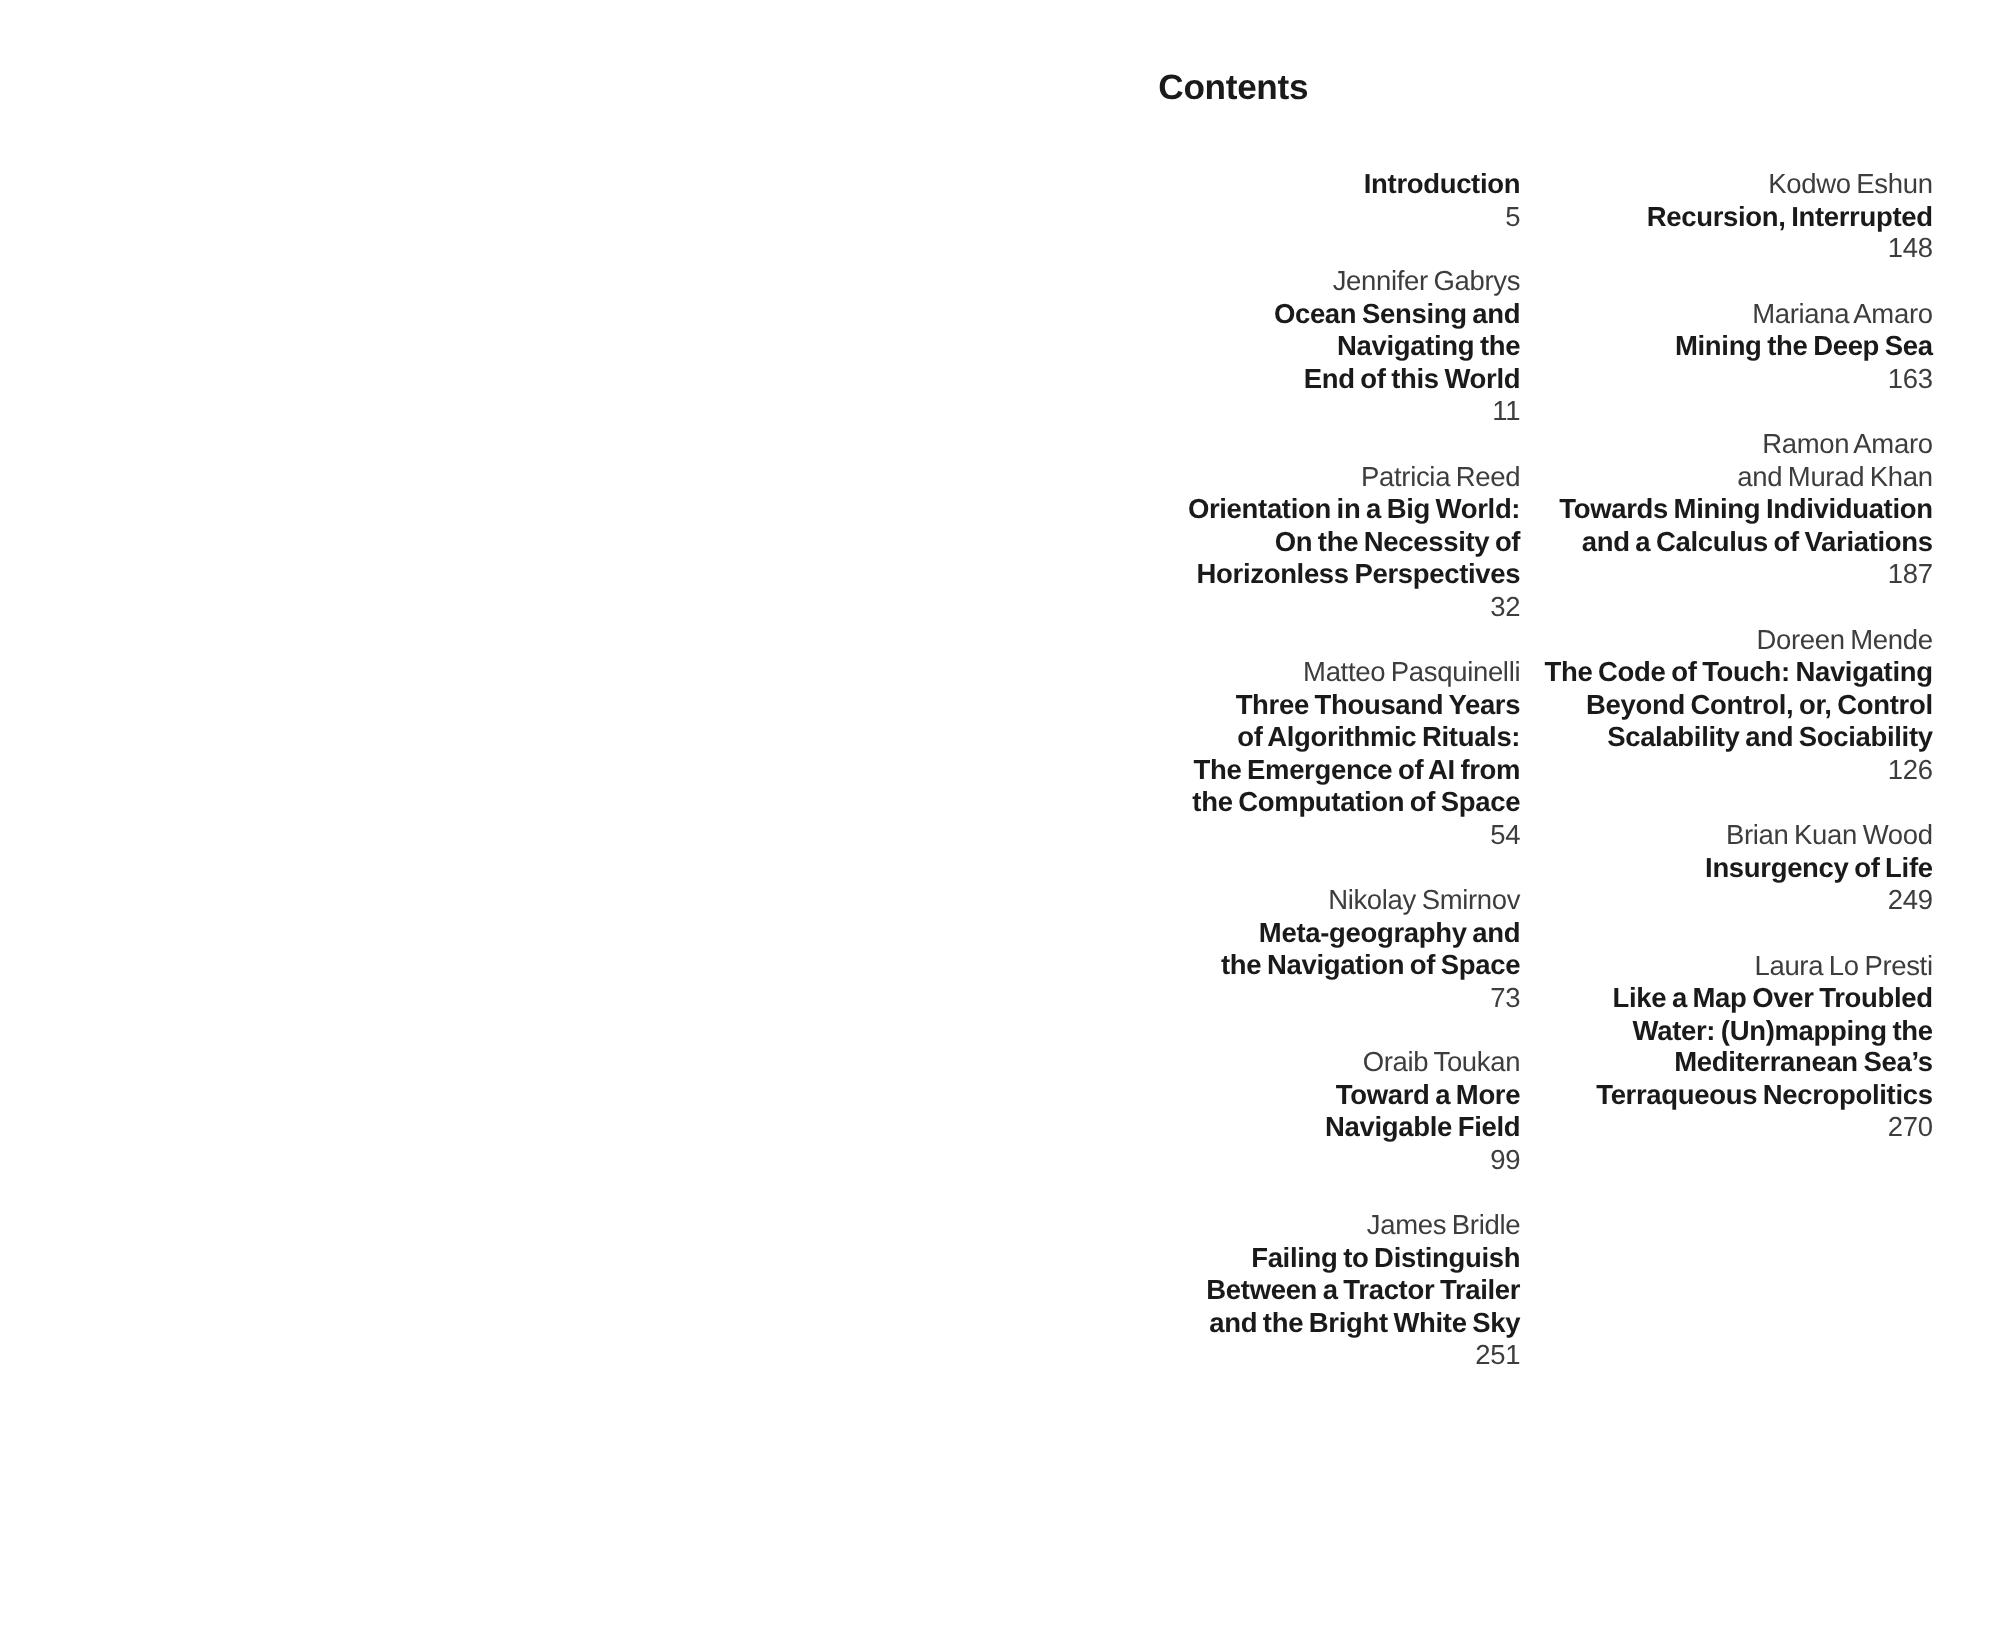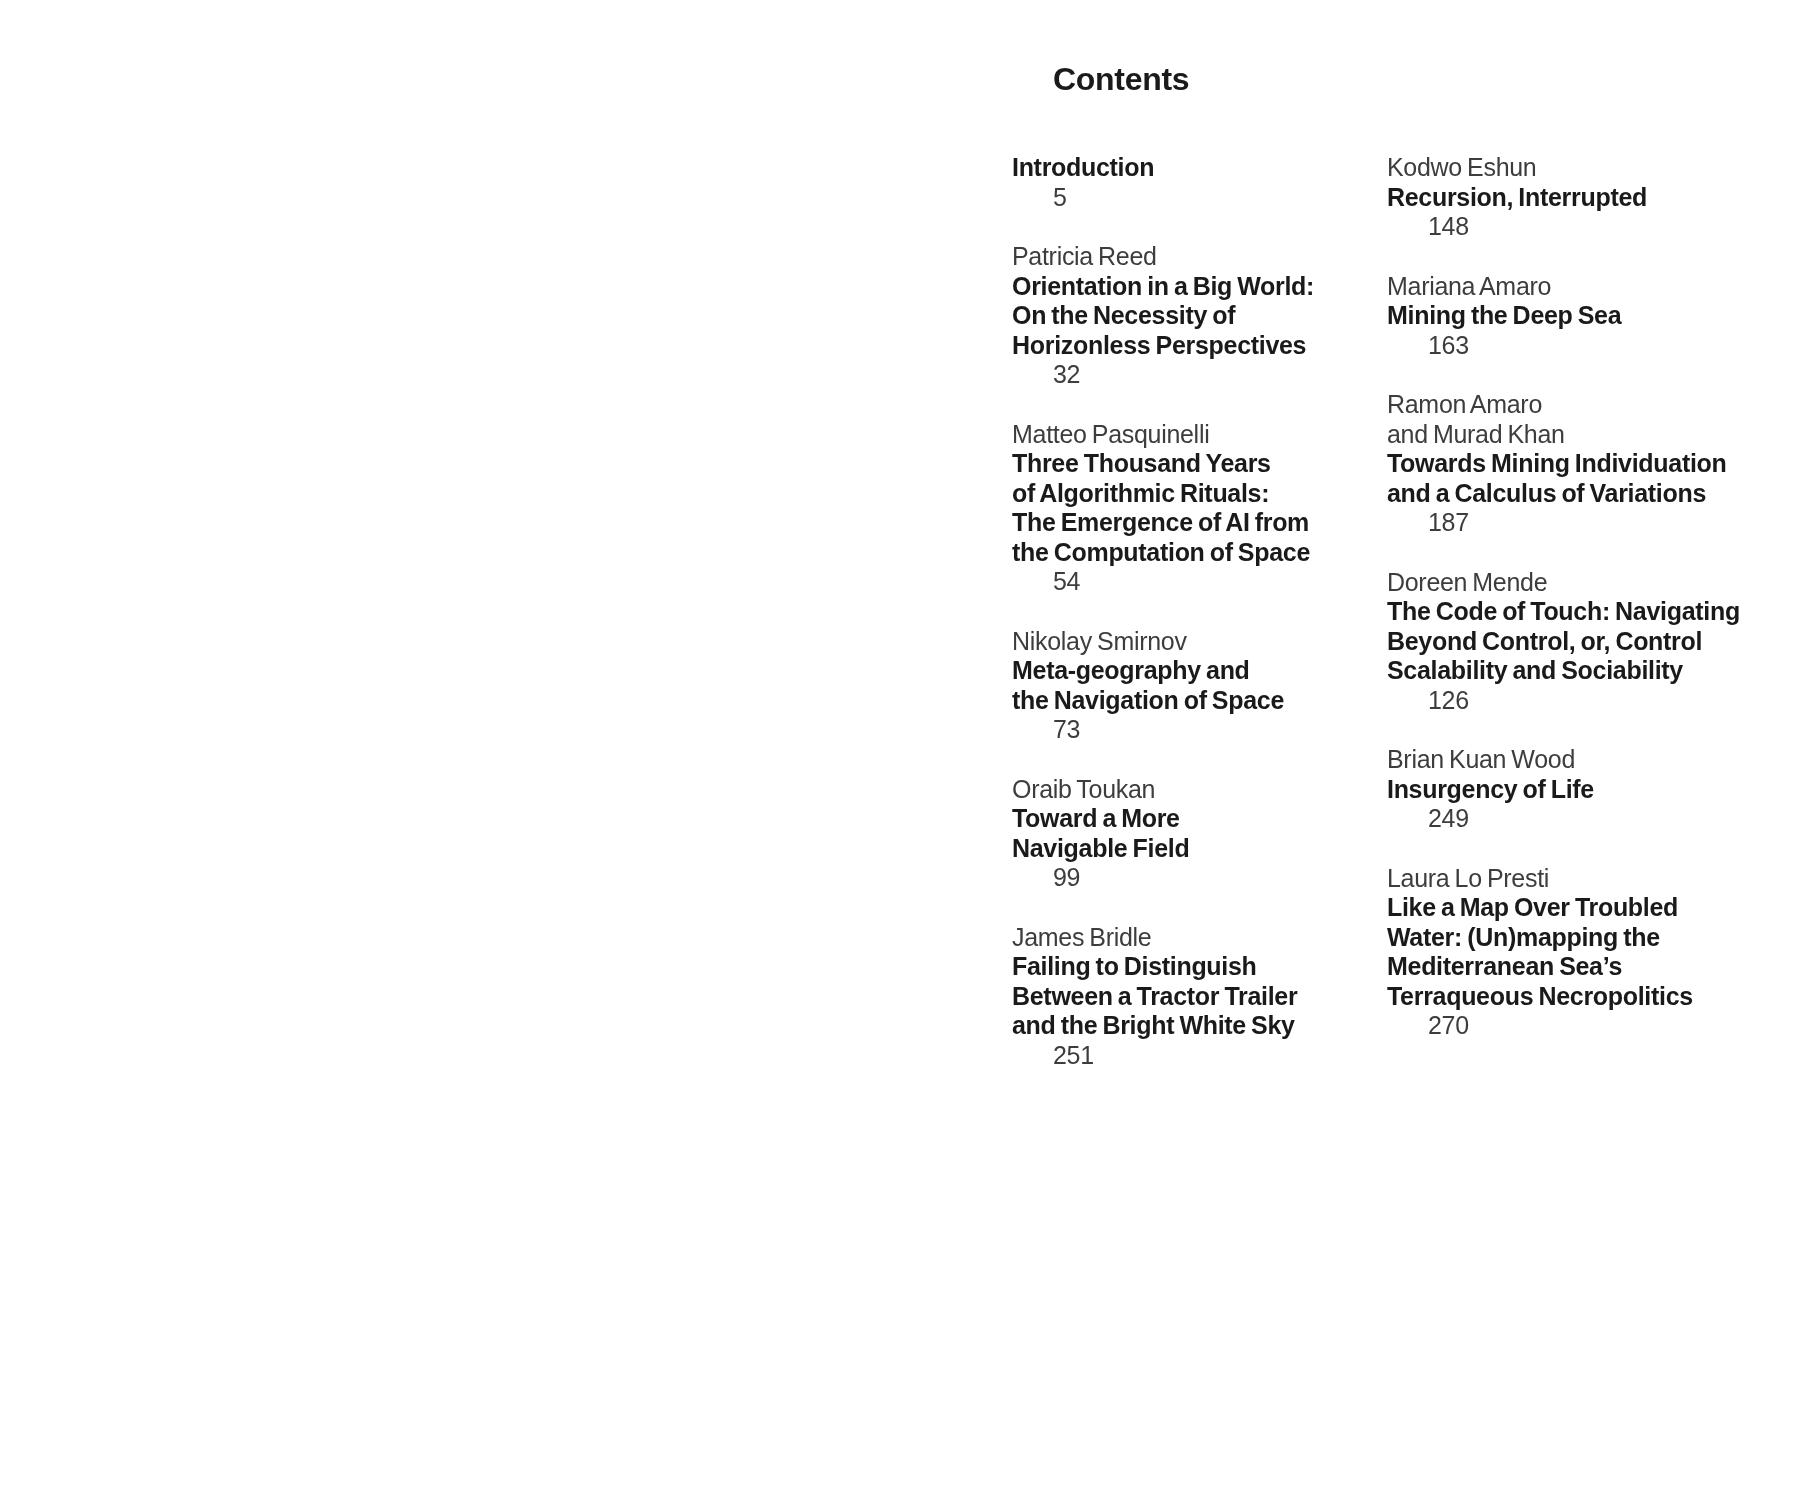--- a/index.html
+++ b/index.html
@@ -23,20 +23,21 @@
     font-weight: 700;
     color: #1a1a1a;
     letter-spacing: -0.3px;
     word-spacing: -1.5px;
     white-space: nowrap;
   }
   .toc-col {
     position: absolute;
     top: 153px;
     width: 370px;
+    text-align: right;
   }
   .toc-col-left  { left: 1012px; }
   .toc-col-right { left: 1387px; }
   .entry {
     margin-bottom: 30px;
     font-size: 25px;
     line-height: 29.5px;
     letter-spacing: -0.3px;
     word-spacing: -1.5px;
     white-space: nowrap;
@@ -58,20 +59,27 @@
 </head>
 <body>
 
 <main>
   <h1 class="page-title">Contents</h1>
 
   <section class="toc-col toc-col-left">
       <div class="entry">
         <div class="title">Introduction</div>
         <div class="page">5</div>
+      </div>
+      <div class="entry">
+        <div class="author">Jennifer Gabrys</div>
+        <div class="title">Ocean Sensing and</div>
+        <div class="title">Navigating the</div>
+        <div class="title">End of this World</div>
+        <div class="page">11</div>
       </div>
       <div class="entry">
         <div class="author">Patricia Reed</div>
         <div class="title">Orientation in a Big World:</div>
         <div class="title">On the Necessity of</div>
         <div class="title">Horizonless Perspectives</div>
         <div class="page">32</div>
       </div>
       <div class="entry">
         <div class="author">Matteo Pasquinelli</div>

